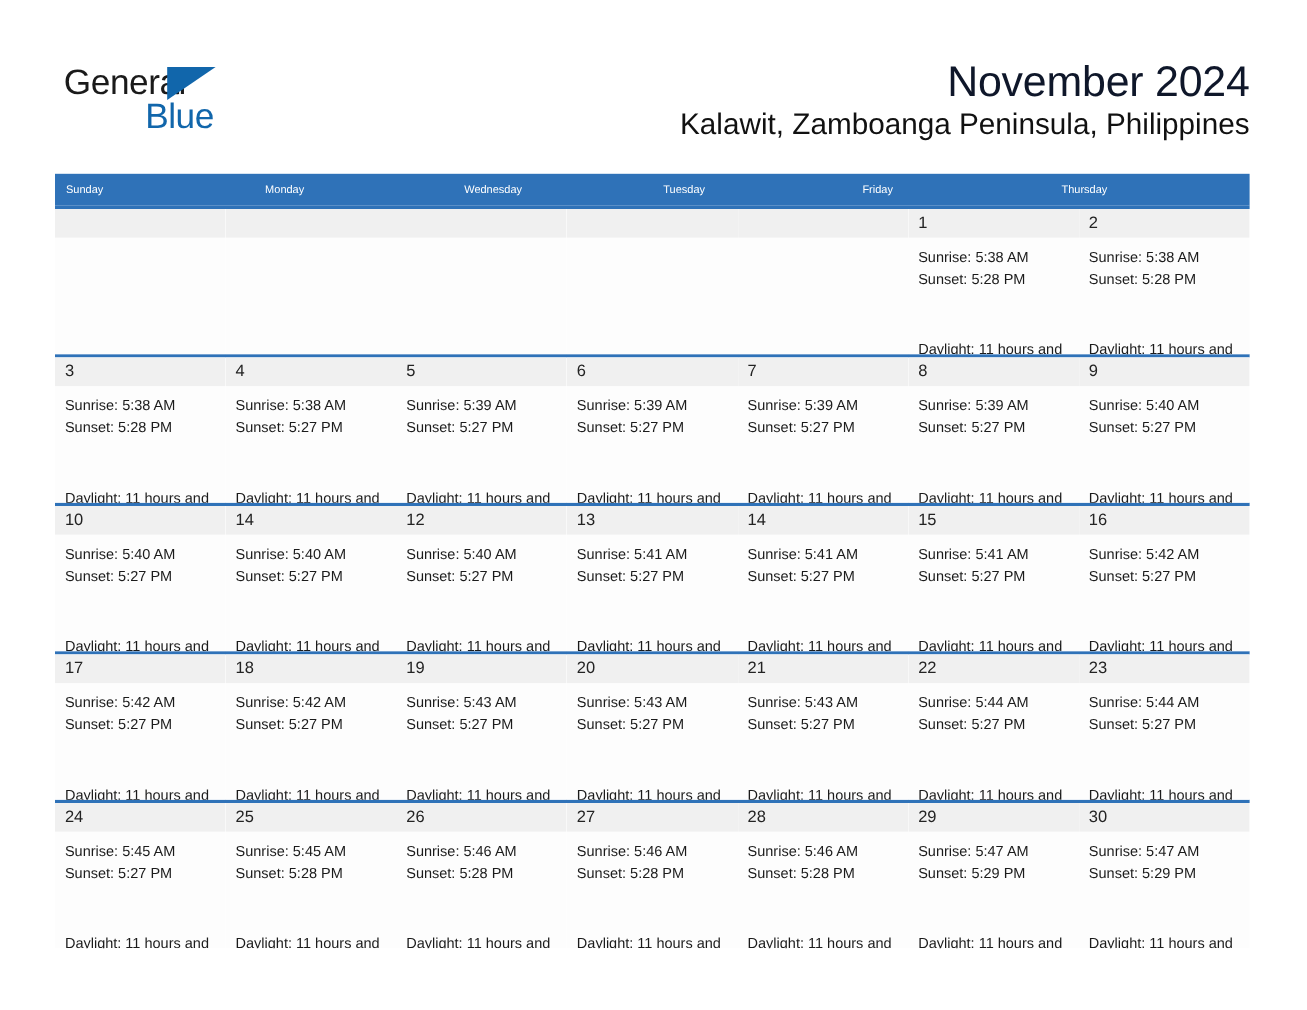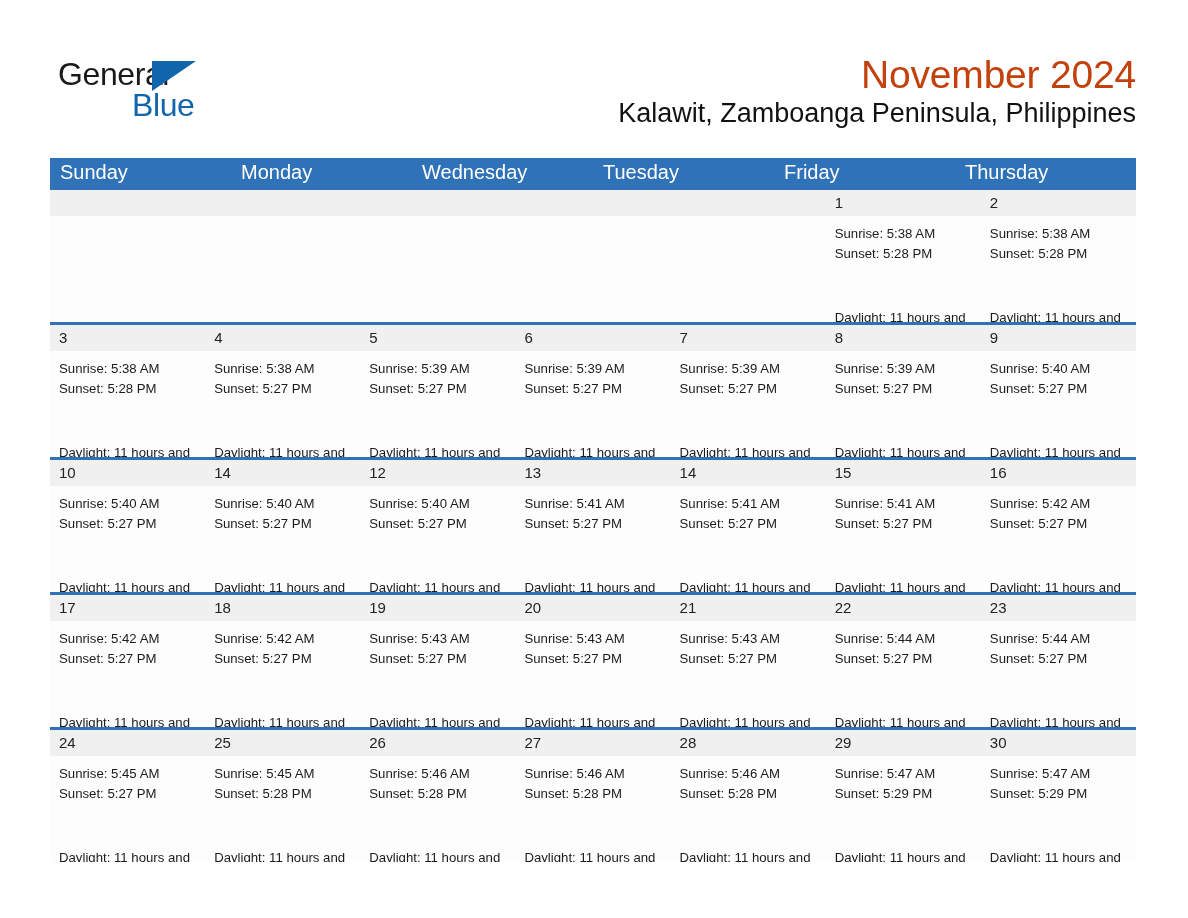--- a/index.html
+++ b/index.html
@@ -74,21 +74,21 @@
   .title-block {
     position: absolute;
     right: 52px;
     top: 50px;
     text-align: right;
   }
 
   .cal-title {
     font-size: 39px;
     font-weight: 400;
-    color: #c2410c;
+    color: #0f172a;
     line-height: 50px;
     letter-spacing: -0.2px;
   }
 
   .cal-subtitle {
     font-size: 27px;
     font-weight: 400;
     color: #111111;
     line-height: 26px;
   }
@@ -104,21 +104,21 @@
   .weekday-row {
     display: flex;
     width: 100%;
     background: #2f72b8;
     height: 29px;
   }
 
   .weekday {
     flex: 1 1 0;
     color: #ffffff;
-    font-size: 20px;
+    font-size: 10px;
     line-height: 29px;
     padding-left: 10px;
     white-space: nowrap;
     overflow: hidden;
   }
 
   .week-row {
     display: flex;
     width: 100%;
     border-top: 3px solid #2f72b8;

